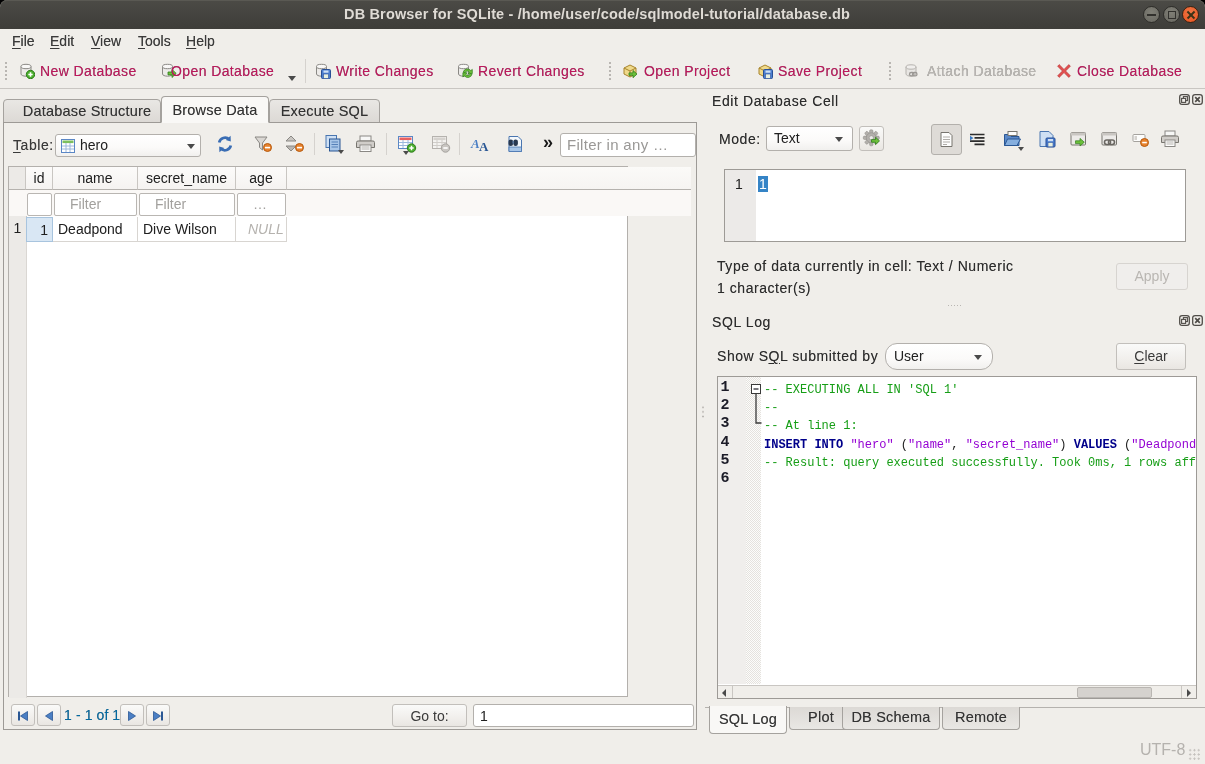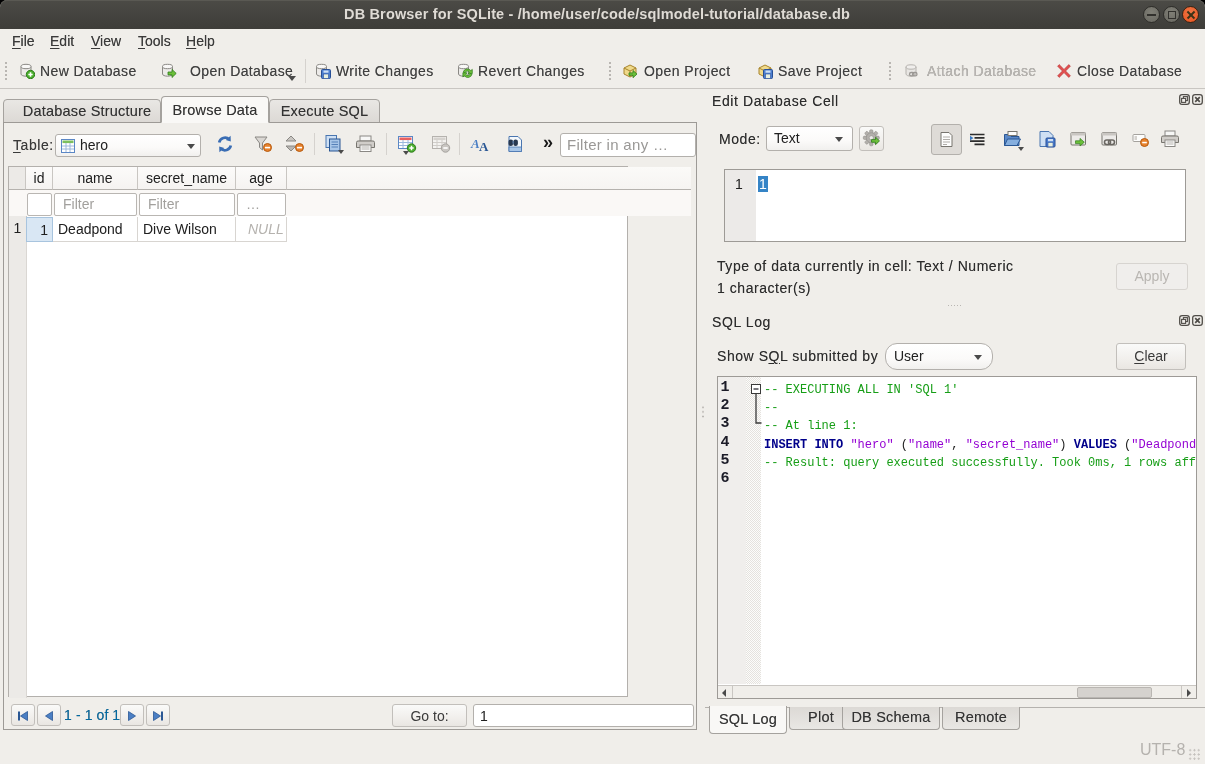--- a/index.html
+++ b/index.html
@@ -22,21 +22,21 @@
 #btn-close::after{transform:rotate(-45deg);}
 
 #menubar{position:absolute;left:0;top:29px;width:100%;height:25px;background:#f0eeea;}
 #menubar span{position:absolute;top:4px;font-size:14px;color:#3a3a3a;text-shadow:0 0 0.5px rgba(50,50,50,0.6);}
 #menubar u{text-decoration:underline;text-underline-offset:2px;}
 
 #toolbar{position:absolute;left:0;top:54px;width:100%;height:34px;background:#f0eeea;border-bottom:1px solid #c9c6c2;}
 .thandle{position:absolute;top:7px;width:4px;height:20px;
  background-image:radial-gradient(circle,#b9b6b2 1px,transparent 1.2px);background-size:4px 4px;}
 .tsep{position:absolute;top:5px;width:1px;height:24px;background:#d5d2ce;}
-.tlabel{position:absolute;top:9px;font-size:14px;color:#404040;white-space:nowrap;letter-spacing:0.4px;text-shadow:0 0 0.5px rgba(50,50,50,0.55);}
+.tlabel{position:absolute;top:9px;font-size:14px;color:#be185d;white-space:nowrap;letter-spacing:0.4px;text-shadow:0 0 0.5px rgba(50,50,50,0.55);}
 .tlabel.dis{color:#b9b6b2;}
 .ticon{position:absolute;top:9px;width:16px;height:16px;}
 .tdrop{position:absolute;width:0;height:0;border-left:4px solid transparent;border-right:4px solid transparent;border-top:5px solid #4a4a4a;}
 
 .ltab{position:absolute;box-sizing:border-box;font-size:14.5px;color:#333;text-align:center;letter-spacing:0.2px;text-shadow:0 0 0.5px rgba(50,50,50,0.5);
  background:linear-gradient(to bottom,#e9e7e4,#dcd9d5);border:1px solid #a5a29e;border-radius:4px 4px 0 0;}
 .ltab.active{background:#f9f8f6;border-bottom:1px solid #f9f8f6;z-index:5;}
 
 #pane{position:absolute;left:3px;top:122px;width:694px;height:608px;box-sizing:border-box;
  border:1px solid #9d9a96;background:#f0eeea;z-index:1;}
@@ -44,21 +44,21 @@
  background:linear-gradient(to bottom,#ffffff,#fbfaf9 60%,#f1f0ee);padding-left:48px;}
 .combo .arr{position:absolute;width:0;height:0;border-left:4.5px solid transparent;border-right:4.5px solid transparent;border-top:5.5px solid #4a4a4a;}
 .tfield{position:absolute;box-sizing:border-box;border:1px solid #b3b0ac;border-radius:3px;background:#fff;font-size:14px;}
 .btn{position:absolute;box-sizing:border-box;border:1px solid #c2bfbb;border-radius:3px;
  background:linear-gradient(to bottom,#fafaf9,#f1efec 60%,#e9e6e2);font-size:14px;color:#3a3a3a;text-align:center;}
 
 #grid{position:absolute;left:4px;top:43px;width:620px;height:531px;box-sizing:border-box;border:1px solid #b3b0ac;background:#fff;}
 .hdr{position:absolute;top:0;height:23px;box-sizing:border-box;border-right:1px solid #c9c6c2;border-bottom:1px solid #b5b2ae;
  background:linear-gradient(to bottom,#fcfbfa,#f5f3f1);font-size:14px;color:#202020;text-align:center;line-height:22px;}
 .fbox{position:absolute;top:26px;height:23px;box-sizing:border-box;border:1px solid #b9b6b2;border-radius:2px;background:#fff;
- font-size:14px;color:#a2a09d;line-height:21px;padding-left:8px;}
+ font-size:14px;color:#a2a09d;line-height:21px;padding-left:15px;}
 .cell{position:absolute;top:50px;height:25px;box-sizing:border-box;border-right:1px solid #d8d5d1;border-bottom:1px solid #d8d5d1;
  font-size:14px;color:#202020;line-height:24px;padding-left:5px;background:#fff;}
 
 .dtitle{position:absolute;font-size:14px;color:#2c2c2c;letter-spacing:0.6px;text-shadow:0 0 0.5px rgba(50,50,50,0.55);}
 .sm{font-size:14px;color:#2c2c2c;position:absolute;letter-spacing:0.55px;text-shadow:0 0 0.5px rgba(50,50,50,0.5);}
 .mono{font-family:"Liberation Mono",monospace;}
 </style></head>
 <body>
 <div id="win">
  <div id="titlebar">
@@ -81,21 +81,21 @@
     <ellipse cx="7" cy="3.5" rx="5" ry="2.2" fill="#f9f8f7" stroke="#8a8884"></ellipse>
     <circle cx="11.5" cy="11.5" r="4.2" fill="#4caf2f" stroke="#2e7d1b"></circle>
     <path d="M9.3 11.5h4.4M11.5 9.3v4.4" stroke="#fff" stroke-width="1.6"></path>
   </svg>
   <span class="tlabel" style="left:40px">New Database</span>
   <svg class="ticon" style="left:161px" viewBox="0 0 16 16">
     <path d="M1.5 3.5 V11 c0 1.2 2.2 2.2 5 2.2 s5-1 5-2.2 V3.5" fill="#eceae8" stroke="#8a8884"></path>
     <ellipse cx="6.5" cy="3.5" rx="5" ry="2.2" fill="#f9f8f7" stroke="#8a8884"></ellipse>
     <path d="M7 10.5 h4 v-2.6 l4.2 4 L11 16 v-2.6 h-4 z" fill="#6cbf3a" stroke="#2e7d1b" stroke-width="0.8" transform="translate(0,-1.5)"></path>
   </svg>
-  <span class="tlabel" style="left:190px">Open Database</span>
+  <span class="tlabel" style="left:171px">Open Database</span>
   <div class="tdrop" style="left:288px;top:22px"></div>
   <div class="tsep" style="left:305px"></div>
   <svg class="ticon" style="left:315px" viewBox="0 0 16 16">
     <path d="M1.5 3.5 V11 c0 1.2 2.2 2.2 5 2.2 s5-1 5-2.2 V3.5" fill="#eceae8" stroke="#8a8884"></path>
     <ellipse cx="6.5" cy="3.5" rx="5" ry="2.2" fill="#f9f8f7" stroke="#8a8884"></ellipse>
     <rect x="6.5" y="6.5" width="9" height="9" rx="1" fill="#4d7fd0" stroke="#274f96"></rect>
     <rect x="8.5" y="11" width="5" height="4.5" fill="#e8f0e0" stroke="#3a5fa6" stroke-width="0.7"></rect>
     <rect x="8.5" y="7.5" width="5" height="2.2" fill="#cfe0f4"></rect>
   </svg>
   <span class="tlabel" style="left:336px">Write Changes</span>

